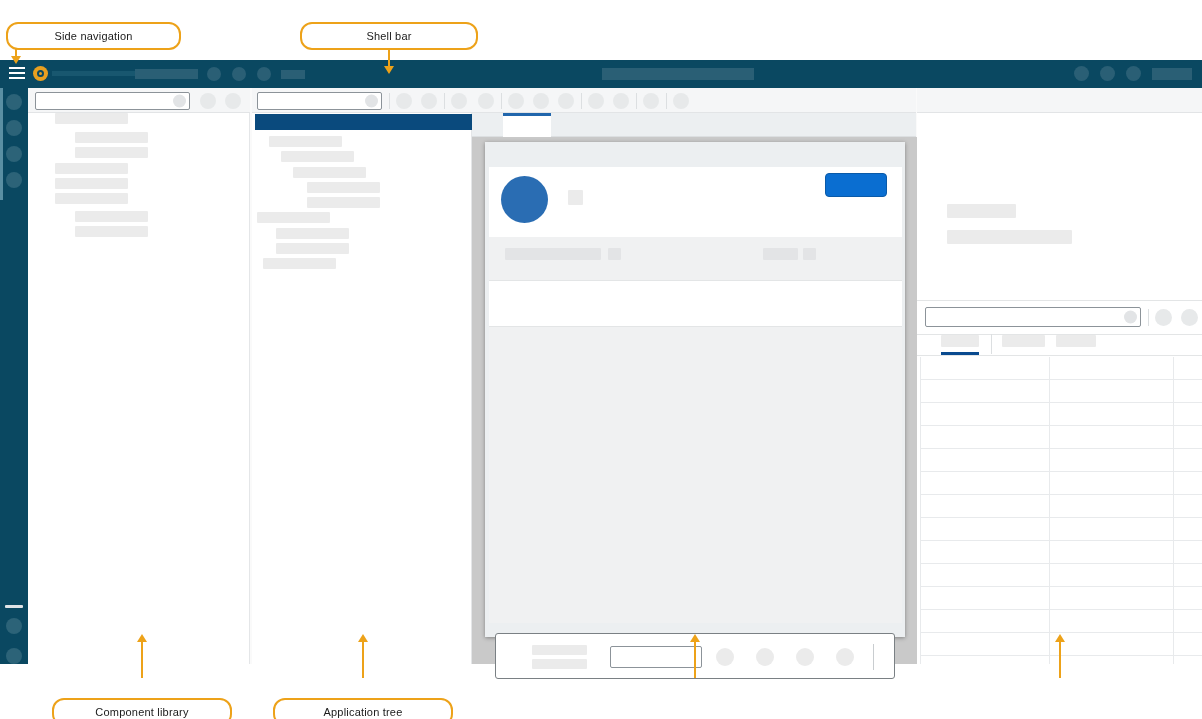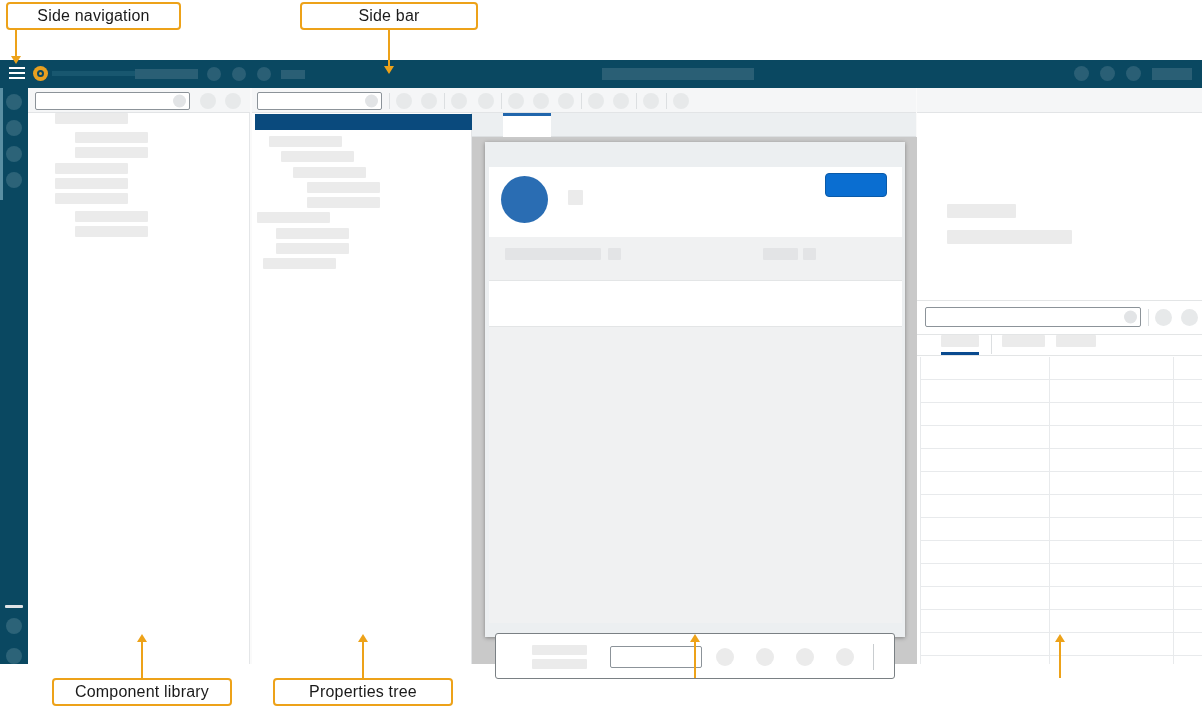--- a/index.html
+++ b/index.html
@@ -14,29 +14,30 @@
     height: 719px;
     overflow: hidden;
     background: #ffffff;
   }
 
   
   .callout {
     position: absolute;
     box-sizing: border-box;
     border: 2px solid #eda219;
-    border-radius: 4px;
+    border-radius: 12px;
     background: #ffffff;
     color: #1a1a1a;
-    font-size: 16px;
+    font-size: 11px;
     letter-spacing: .2px;
     display: flex;
     align-items: center;
     justify-content: center;
     z-index: 50;
+    margin-top: 20px;
   }
   .leader {
     position: absolute;
     width: 2px;
     background: #eda219;
     z-index: 49;
   }
   .arrow-head {
     position: absolute;
     width: 0; height: 0;
@@ -254,33 +255,33 @@
 
 <div id="stage">
 
   <div class="callout" style="left:6px; top:2px; width:175px; height:28px;">
     <span>Side navigation</span>
   </div>
   <div class="leader" style="left:15px; top:30px; height:28px;"></div>
   <div class="arrow-head arrow-down" style="left:11px; top:56px;"></div>
 
   <div class="callout" style="left:300px; top:2px; width:178px; height:28px;">
-    <span>Side bar</span>
+    <span>Shell bar</span>
   </div>
   <div class="leader" style="left:388px; top:30px; height:38px;"></div>
   <div class="arrow-head arrow-down" style="left:384px; top:66px;"></div>
 
   <div class="callout" style="left:52px; top:678px; width:180px; height:28px;">
     <span>Component library</span>
   </div>
   <div class="leader" style="left:141px; top:642px; height:36px;"></div>
   <div class="arrow-head arrow-up" style="left:137px; top:634px;"></div>
 
   <div class="callout" style="left:273px; top:678px; width:180px; height:28px;">
-    <span>Properties tree</span>
+    <span>Application tree</span>
   </div>
   <div class="leader" style="left:362px; top:642px; height:36px;"></div>
   <div class="arrow-head arrow-up" style="left:358px; top:634px;"></div>
 
   <div class="leader" style="left:694px; top:642px; height:36px;"></div>
   <div class="arrow-head arrow-up" style="left:690px; top:634px;"></div>
 
   <div class="leader" style="left:1059px; top:642px; height:36px;"></div>
   <div class="arrow-head arrow-up" style="left:1055px; top:634px;"></div>
 

